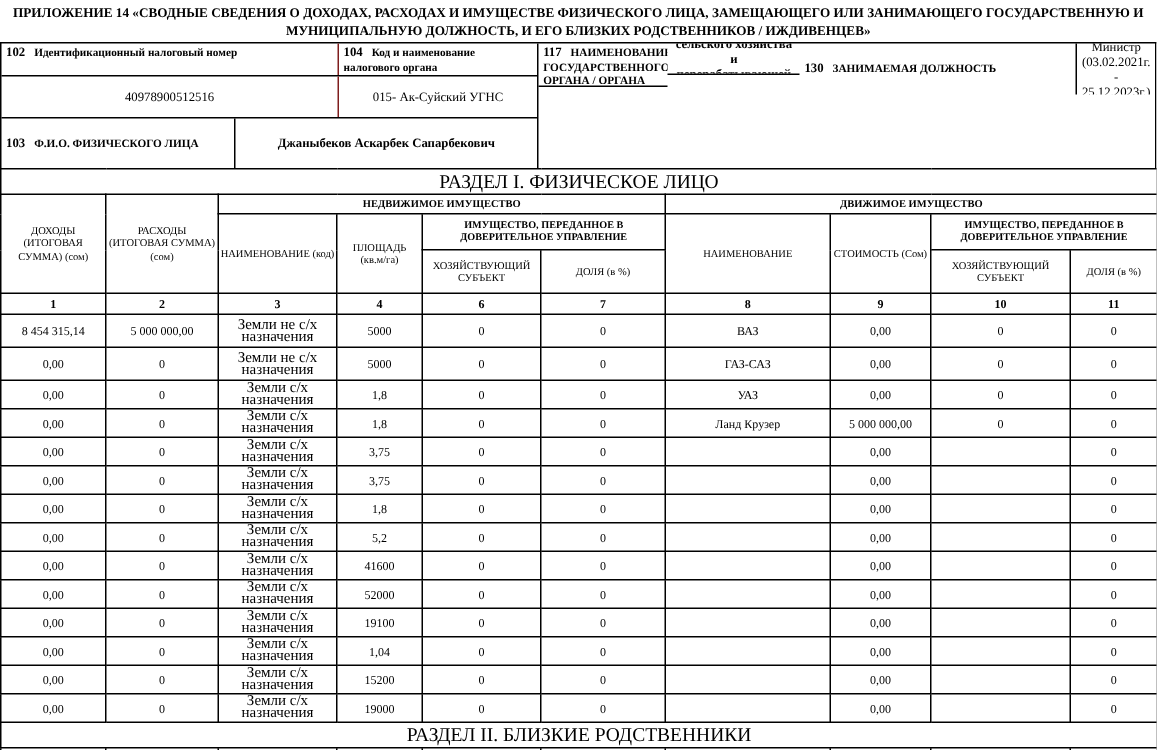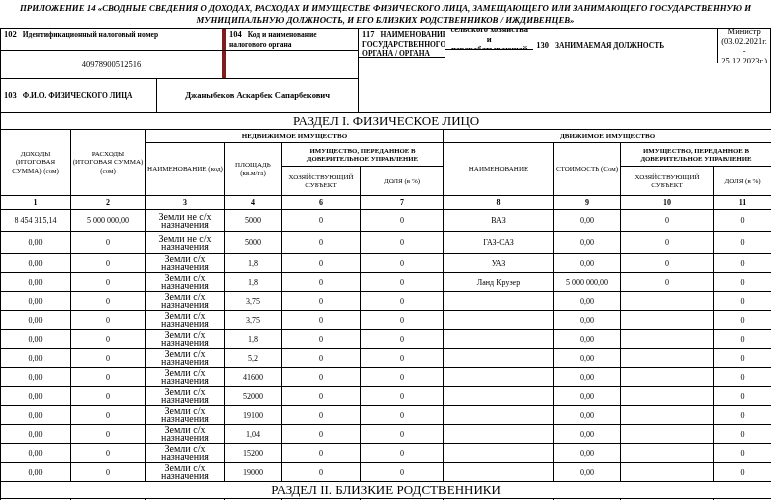--- a/index.html
+++ b/index.html
@@ -1,37 +1,37 @@
 <!DOCTYPE html>
 <html><head>
 <meta charset="utf-8">
 <style>
   * { box-sizing: border-box; margin: 0; padding: 0; }
   html, body { width: 771px; height: 500px; overflow: hidden; background: #fff;
     font-family: "Liberation Serif", serif; color: #000; }
 
   .title { font-weight: bold; text-align: center; font-size: 8.8px; line-height: 12px;
-    padding: 2px 6px 1px; height: 28px; font-style: italic; }
+    padding: 2px 6px 1px; height: 28px; }
 
   
   .info { display: flex; width: 771px; border: 1px solid #000; border-bottom: none; height: 84px; }
   .ileft { width: 443px; border-right: 1px solid #000; display: flex; flex-direction: column; }
   .iright { flex: 1; display: flex; flex-direction: row; }
   .irow { display: flex; }
   .icell { padding: 1px 3px; overflow: hidden; }
   .lab { font-weight: bold; font-size: 7.5px; line-height: 9.5px; }
   .lab .code { margin-right: 6px; font-size: 8.5px; }
   .val { display: flex; align-items: center; justify-content: center; text-align: center;
     font-size: 8.5px; line-height: 10px; }
   .bold { font-weight: bold; }
 
   .r1 { height: 22px; border-bottom: 1px solid #000; }
   .r2 { height: 28px; border-bottom: 1px solid #000; }
   .r3 { height: 34px; }
-  .c102 { width: 225px; border-right: 4px solid #7f1d1d; }
+  .c102 { width: 225px; border-right: 1px solid #7f1d1d; }
   .c104 { flex: 1; }
   .c103 { width: 156px; border-right: 1px solid #000; display: flex; align-items: center; }
   .c103v { flex: 1; }
   .r117 { height: 29px; border-bottom: 1px solid #000; }
   .r117v { height: 21px; border-bottom: 1px solid #000; }
   .r130row { height: 34px; }
   .c130 { width: 185px; border-right: 1px solid #000; display: flex; align-items: center; }
   .c130v { flex: 1; }
 
   
@@ -58,20 +58,21 @@
     <div class="irow r1">
       <div class="icell lab c102">
         <span class="code">102</span><span>Идентификационный налоговый номер</span>
       </div>
       <div class="icell lab c104">
         <span class="code">104</span><span>Код и наименование налогового органа</span>
       </div>
     </div>
     <div class="irow r2">
       <div class="icell val c102">40978900512516</div>
+      <div class="icell val c104">015- Ак-Суйский УГНС</div>
     </div>
     <div class="irow r3">
       <div class="icell lab c103">
         <span><span class="code">103</span><span>Ф.И.О. ФИЗИЧЕСКОГО ЛИЦА</span></span>
       </div>
       <div class="icell val bold c103v">Джаныбеков Аскарбек Сапарбекович</div>
     </div>
   </div>
   <div class="iright">
     <div class="icell lab r117">

